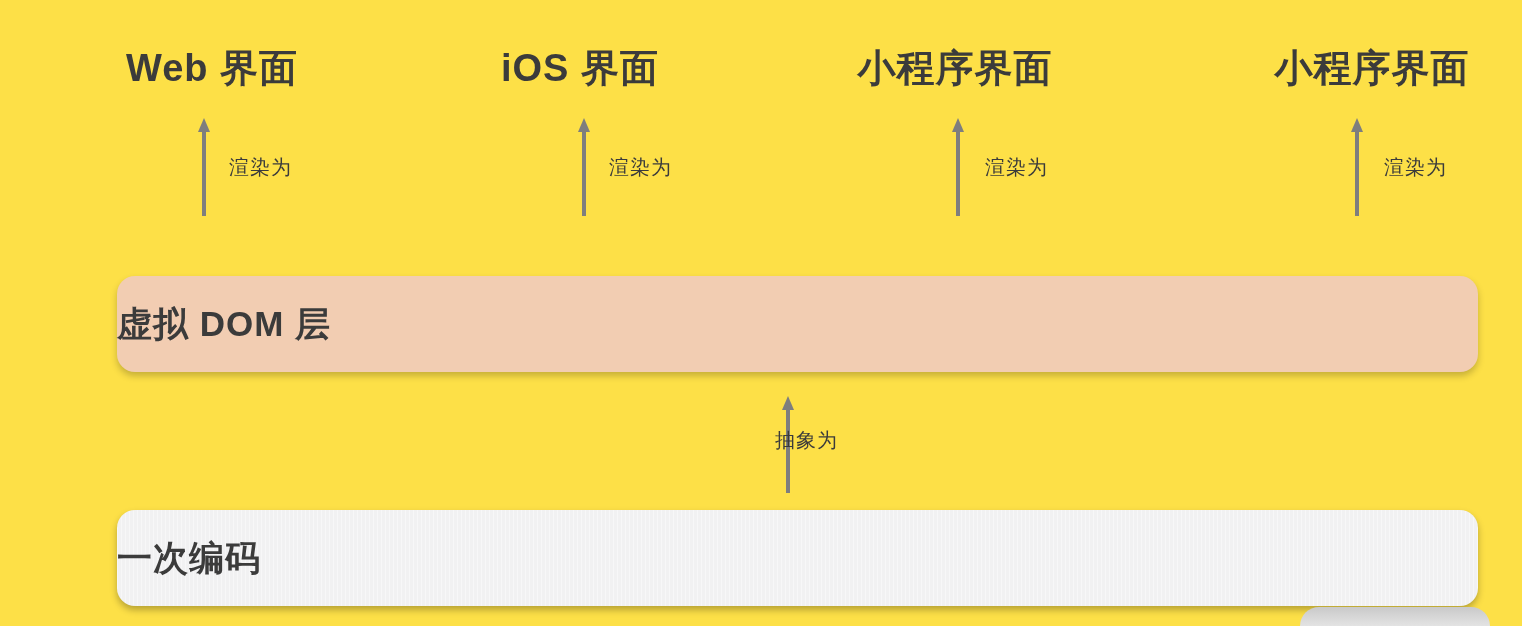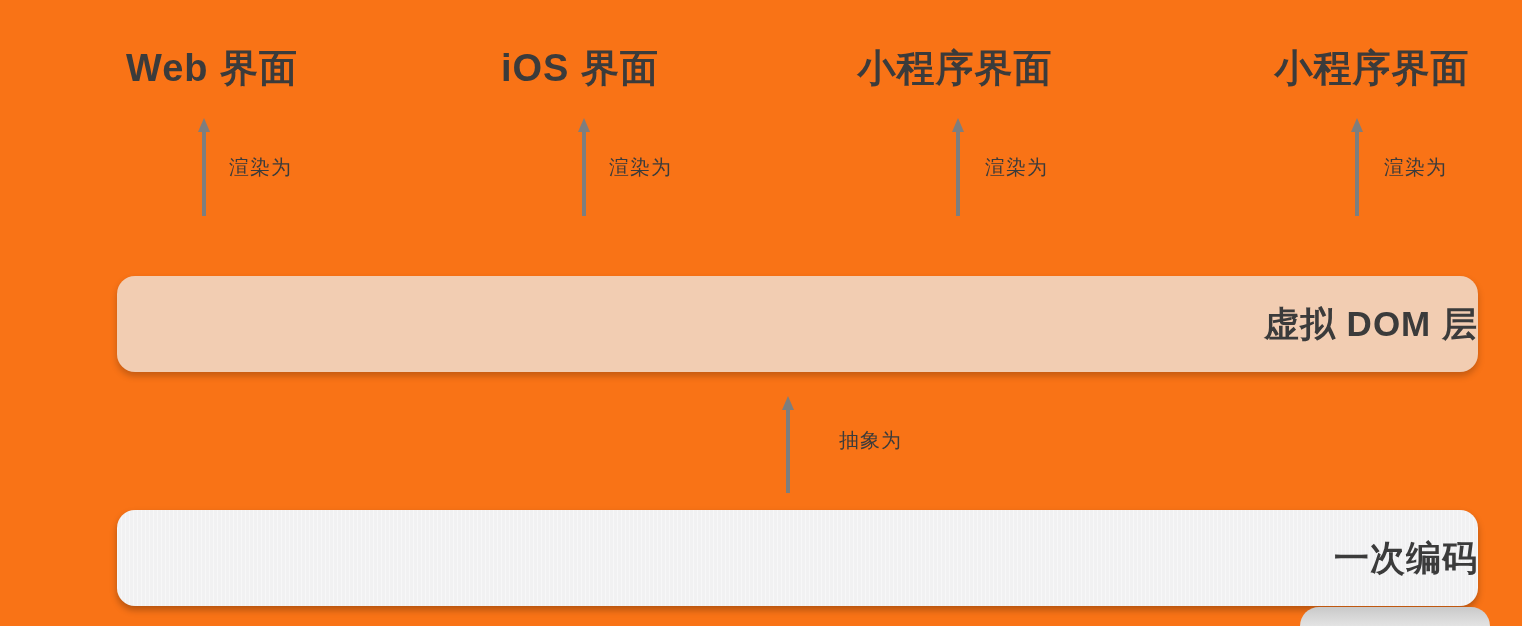--- a/index.html
+++ b/index.html
@@ -12,21 +12,21 @@
   * { margin: 0; padding: 0; box-sizing: border-box; }
   html, body { background: #ffffff; }
   body {
     font-family: "Liberation Sans", "DejaVu Sans", sans-serif;
     color: var(--text-color);
   }
   .canvas {
     position: relative;
     width: 1522px;
     height: 626px;
-    background: #f97316;
+    background: #fde047;
     overflow: hidden;
   }
   .platform-label {
     position: absolute;
     top: 47px;
     transform: translateX(-50%);
     font-size: 38px;
     font-weight: 700;
     line-height: 42px;
     white-space: nowrap;
@@ -59,21 +59,21 @@
     letter-spacing: 1px;
   }
   .layer-box {
     position: absolute;
     left: 117px;
     width: 1361px;
     height: 96px;
     border-radius: 18px;
     display: flex;
     align-items: center;
-    justify-content: flex-end;
+    justify-content: flex-start;
     font-size: 35px;
     font-weight: 700;
     letter-spacing: 1px;
   }
   .layer-box.peach {
     top: 276px;
     background: var(--peach-box-bg);
     box-shadow: 0 4px 7px rgba(0,0,0,0.22);
   }
   .layer-box.gray {
@@ -127,21 +127,21 @@
   <div class="arrow-label" style="left:1384px; top:151px;">渲染为</div>
 
   <div class="layer-box peach">
     <span>虚拟 DOM 层</span>
   </div>
 
   <div class="up-arrow" style="left:781px; top:396px; height:97px;">
     <div class="arrow-head"></div>
     <div class="arrow-line"></div>
   </div>
-  <div class="arrow-label" style="left:839px; top:424px;">抽象为</div>
+  <div class="arrow-label" style="left:775px; top:424px;">抽象为</div>
 
   <div class="layer-box gray">
     <span>一次编码</span>
   </div>
 
   <div class="cropped-shape"></div>
 
 </div>
 
 </body></html>

